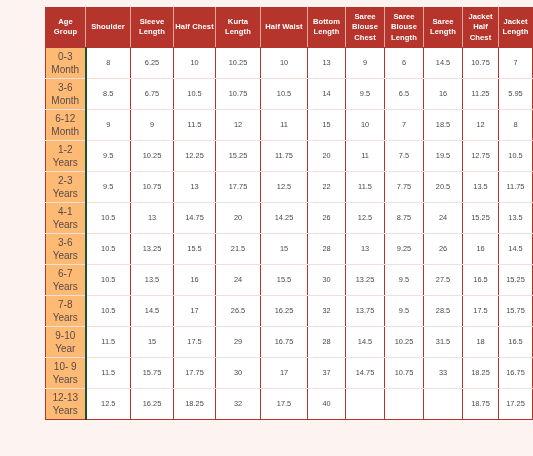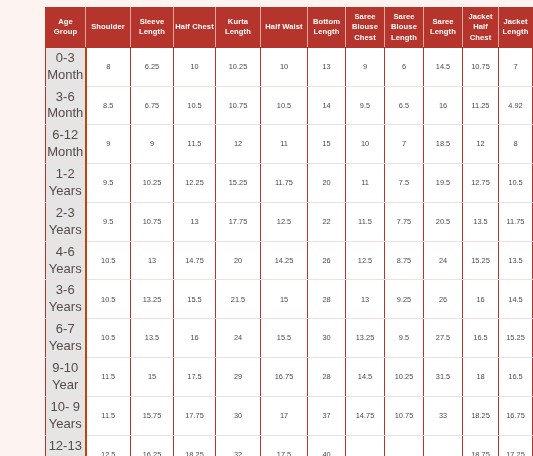--- a/index.html
+++ b/index.html
@@ -51,24 +51,24 @@
     padding: 2px 1px;
     box-sizing: border-box;
     border-right: 1px solid #b5342c;
     border-bottom: 1px solid #f3dedb;
     background: #ffffff;
     line-height: 1.3;
   }
   table.size-chart tbody td:last-child { border-right: none; }
   table.size-chart tbody tr:last-child td { border-bottom: none; }
   table.size-chart tbody td.age-cell {
-    background: #e5e5e5;
+    background: #fdba74;
     color: #5a4a48;
-    border-right: 2px solid #c2410c;
-    font-size: 13px;
+    border-right: 2px solid #14532d;
+    font-size: 10px;
   }
   
   col.c0 { width: 40px; }
   col.c1 { width: 45px; }
   col.c2 { width: 43px; }
   col.c3 { width: 42px; }
   col.c4 { width: 45px; }
   col.c5 { width: 47px; }
   col.c6 { width: 38px; }
   col.c7 { width: 39px; }
@@ -132,21 +132,21 @@
           <td>8.5</td>
           <td>6.75</td>
           <td>10.5</td>
           <td>10.75</td>
           <td>10.5</td>
           <td>14</td>
           <td>9.5</td>
           <td>6.5</td>
           <td>16</td>
           <td>11.25</td>
-          <td>4.92</td>
+          <td>5.95</td>
         </tr>
         <tr>
           <td class="age-cell">6-12 Month</td>
           <td>9</td>
           <td>9</td>
           <td>11.5</td>
           <td>12</td>
           <td>11</td>
           <td>15</td>
           <td>10</td>
@@ -177,21 +177,21 @@
           <td>17.75</td>
           <td>12.5</td>
           <td>22</td>
           <td>11.5</td>
           <td>7.75</td>
           <td>20.5</td>
           <td>13.5</td>
           <td>11.75</td>
         </tr>
         <tr>
-          <td class="age-cell">4-6 Years</td>
+          <td class="age-cell">4-1 Years</td>
           <td>10.5</td>
           <td>13</td>
           <td>14.75</td>
           <td>20</td>
           <td>14.25</td>
           <td>26</td>
           <td>12.5</td>
           <td>8.75</td>
           <td>24</td>
           <td>15.25</td>
@@ -217,20 +217,34 @@
           <td>13.5</td>
           <td>16</td>
           <td>24</td>
           <td>15.5</td>
           <td>30</td>
           <td>13.25</td>
           <td>9.5</td>
           <td>27.5</td>
           <td>16.5</td>
           <td>15.25</td>
+        </tr>
+        <tr>
+          <td class="age-cell">7-8 Years</td>
+          <td>10.5</td>
+          <td>14.5</td>
+          <td>17</td>
+          <td>26.5</td>
+          <td>16.25</td>
+          <td>32</td>
+          <td>13.75</td>
+          <td>9.5</td>
+          <td>28.5</td>
+          <td>17.5</td>
+          <td>15.75</td>
         </tr>
         <tr>
           <td class="age-cell">9-10 Year</td>
           <td>11.5</td>
           <td>15</td>
           <td>17.5</td>
           <td>29</td>
           <td>16.75</td>
           <td>28</td>
           <td>14.5</td>

